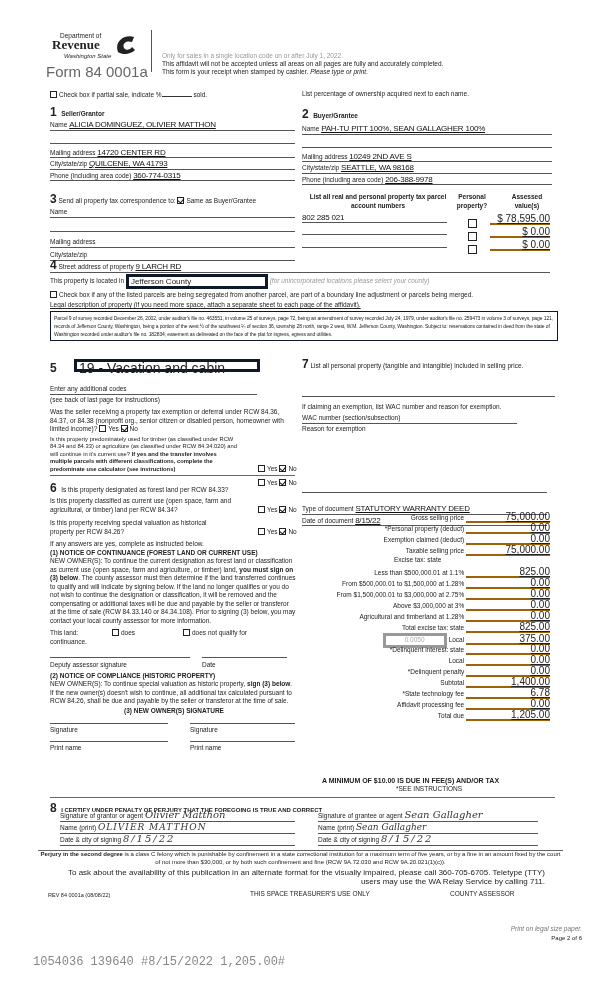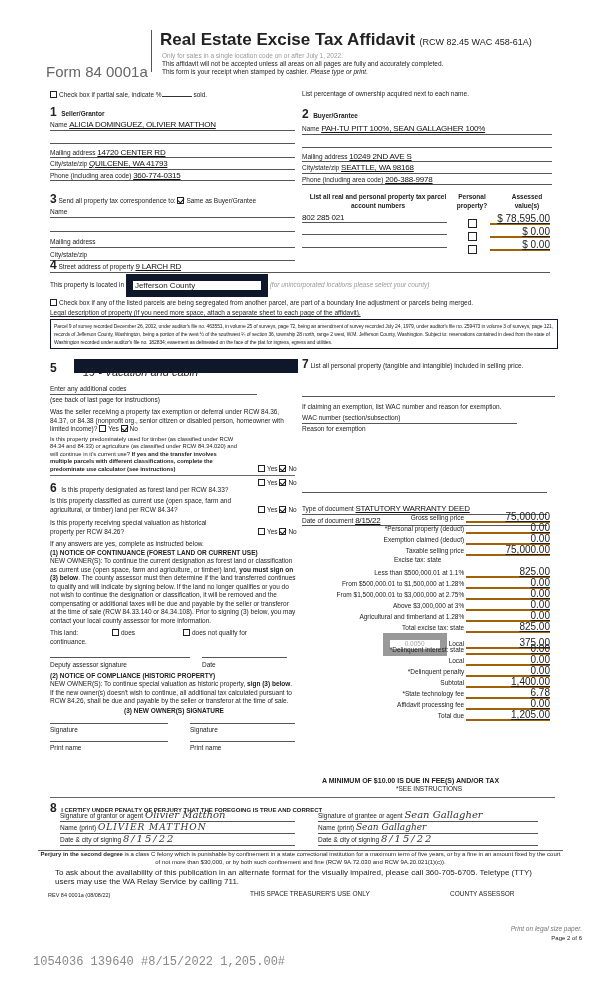--- a/index.html
+++ b/index.html
@@ -10,35 +10,39 @@
   .t7 { font-size: 7px; line-height: 9px; }
   .b { font-weight: bold; }
   .i { font-style: italic; }
   .fill { font-family: "Liberation Sans Narrow", "Liberation Sans", sans-serif; font-size: 8px; text-decoration: underline; color: #111; letter-spacing: -0.2px; }
   .line { border-bottom: 1px solid #555; }
   .cb { display: inline-block; width: 7px; height: 7px; border: 1px solid #222; vertical-align: -1px; margin-right: 2px; position: relative; background: #fff; }
   .cb.on::after { content: ""; position: absolute; left: 1px; top: -1px; width: 3px; height: 5px; border: solid #111; border-width: 0 1.5px 1.5px 0; transform: rotate(40deg); }
   .cb.big { width: 9px; height: 9px; }
   .num { font-size: 12px; font-weight: bold; line-height: 12px; }
   .hr { position: absolute; height: 1px; background: #666; }
-  .boxed { border: 7px solid #0f172a; }
+  .boxed { border: 3px solid #0f172a; }
   .row-r { text-align: right; }
   .money { display: inline-block; width: 84px; border-bottom: 2px solid #a16207; text-align: right; font-size: 10px; text-decoration: underline; line-height: 9px; }
   .sig { font-family: "DejaVu Serif", serif; font-style: italic; color: #333; }
 </style>
 </head>
 <body>
 
 <div class="abs" style="left:0;top:0;width:600px;height:60px;">
+  <div class="abs" style="left:40px;top:32px;width:96px;height:32px;">
+    <div class="abs t6" style="left:20px;top:0;font-size:6.5px;">Department of</div>
+    <div class="abs b" style="left:12px;top:6px;font-size:13px;line-height:14px;font-family:'Liberation Serif',serif;">Revenue</div>
+    <div class="abs i t6" style="left:24px;top:20px;">Washington State</div>
+    <svg class="abs" width="22" height="20" style="left:74px;top:2px;">
+      <path d="M4 18 C 0 8, 10 0, 20 3 L 18 8 C 12 6, 8 10, 10 14 C 12 17, 16 16, 18 13 L 21 16 C 16 21, 8 21, 4 18 Z" fill="#222"></path>
+    </svg>
+  </div>
   <div class="abs" style="left:46px;top:63px;font-size:15px;color:#666;">Form 84 0001a</div>
   <div class="abs" style="left:151px;top:30px;width:1px;height:42px;background:#555;"></div>
-  <div class="abs" style="left:160px;top:30px;width:440px;">
-    <span class="b" style="font-size:17px;line-height:19px;">Real Estate Excise Tax Affidavit</span>
-    <span style="font-size:9px;">(RCW 82.45 WAC 458-61A)</span>
-  </div>
   <div class="abs t65" style="left:162px;top:52px;color:#999;">Only for sales in a single location code on or after July 1, 2022.</div>
   <div class="abs t65" style="left:162px;top:60px;">This affidavit will not be accepted unless all areas on all pages are fully and accurately completed.</div>
   <div class="abs t65" style="left:162px;top:68px;">
     <span>This form is your receipt when stamped by cashier.</span>
     <span class="i">Please type or print.</span>
   </div>
 </div>
 
 <div class="abs t65" style="left:50px;top:90px;">
   <span class="cb"></span><span>Check box if partial sale, indicate %</span><span style="display:inline-block;width:30px;border-bottom:1px solid #333;height:7px;"></span>
@@ -102,21 +106,21 @@
   </div>
   <div class="t65" style="margin-top:2px;"><span class="cb"></span><span>Check box if any of the listed parcels are being segregated from another parcel, are part of a boundary line adjustment or parcels being merged.</span></div>
   <div class="t65" style="margin-top:2px;text-decoration:underline;">Legal description of property (if you need more space, attach a separate sheet to each page of the affidavit).</div>
   <div class="boxed" style="margin-top:1px;width:508px;padding:2px 3px;border-width:1.2px;">
     <div style="font-size:5px;line-height:8px;font-family:'Liberation Sans Narrow','Liberation Sans',sans-serif;letter-spacing:-0.1px;">Parcel 9 of survey recorded December 26, 2002, under auditor's file no. 463551, in volume 25 of surveys, page 72, being an amendment of survey recorded July 24, 1979, under auditor's file no. 259473 in volume 3 of surveys, page 121, records of Jefferson County, Washington, being a portion of the west ½ of the southwest ¼ of section 36, township 28 north, range 2 west, W.M. Jefferson County, Washington. Subject to: reservations contained in deed from the state of Washington recorded under auditor's file no. 182834; easement as delineated on the face of the plat for ingress, egress and utilities.</div>
   </div>
 </div>
 
 <div class="abs" style="left:50px;top:358px;width:248px;">
   <span class="num">5</span>
-  <span class="abs boxed" style="left:24px;top:1px;width:224px;height:13px;font-size:11px;line-height:12px;padding-left:2px;font-style:italic;">19 - Vacation and cabin</span>
+  <span class="abs boxed" style="left:24px;top:1px;width:186px;height:13px;font-size:14px;line-height:12px;padding-left:2px;">19 - Vacation and cabin</span>
   <div class="t65 line" style="margin-top:9px;width:207px;"><span>Enter any additional codes</span></div>
   <div class="t65" style="margin-top:1px;">(see back of last page for instructions)</div>
   <div class="t65" style="margin-top:4px;position:relative;">
     <span>Was the seller receiving a property tax exemption or deferral under RCW 84.36, 84.37, or 84.38 (nonprofit org., senior citizen or disabled person, homeowner with limited income)?</span>
     <span style="white-space:nowrap;"><span class="cb"></span><span>Yes</span> <span class="cb on"></span><span>No</span></span>
   </div>
   <div style="margin-top:2px;position:relative;">
     <div style="width:190px;font-size:5.8px;line-height:7.5px;">
       <span>Is this property predominately used for timber (as classified under RCW 84.34 and 84.33) or agriculture (as classified under RCW 84.34.020) and will continue in it's current use?</span>
       <span class="b">If yes and the transfer involves multiple parcels with different classifications, complete the predominate use calculator (see instructions)</span>
@@ -225,19 +229,19 @@
   <div class="abs t65" style="left:268px;top:37px;width:220px;">
     <div class="line" style="height:11px;"><span>Date &amp; city of signing</span> <span class="sig" style="font-size:10px;letter-spacing:2px;">8/15/22</span></div>
   </div>
 </div>
 
 <div class="hr" style="left:38px;top:850px;width:525px;"></div>
 <div class="abs" style="left:38px;top:851px;width:525px;text-align:center;font-size:6px;line-height:7.5px;">
   <span class="b">Perjury in the second degree</span>
   <span>is a class C felony which is punishable by confinement in a state correctional institution for a maximum term of five years, or by a fine in an amount fixed by the court of not more than $30,000, or by both such confinement and fine (RCW 9A.72.030 and RCW 9A.20.021(1)(c)).</span>
 </div>
-<div class="abs" style="left:55px;top:868px;width:490px;text-align:left;font-size:8px;line-height:9px;">To ask about the availability of this publication in an alternate format for the visually impaired, please call 360-705-6705. Teletype (TTY) users may use the WA Relay Service by calling 711.</div>
+<div class="abs" style="left:55px;top:868px;width:490px;text-align:right;font-size:8px;line-height:9px;">To ask about the availability of this publication in an alternate format for the visually impaired, please call 360-705-6705. Teletype (TTY) users may use the WA Relay Service by calling 711.</div>
 <div class="abs t6" style="left:48px;top:891px;font-size:5.5px;">REV 84 0001a (08/08/22)</div>
 <div class="abs t65" style="left:250px;top:890px;">THIS SPACE TREASURER'S USE ONLY</div>
 <div class="abs t65" style="left:450px;top:890px;">COUNTY ASSESSOR</div>
 <div class="abs t65 i" style="right:18px;top:925px;color:#777;">Print on legal size paper.</div>
 <div class="abs t6" style="right:18px;top:934px;">Page 2 of 6</div>
 <div class="abs" style="left:33px;top:955px;font-family:'Liberation Mono',monospace;font-size:12px;color:#888;">1054036 139640 #8/15/2022 1,205.00#</div>
 
 </body></html>

